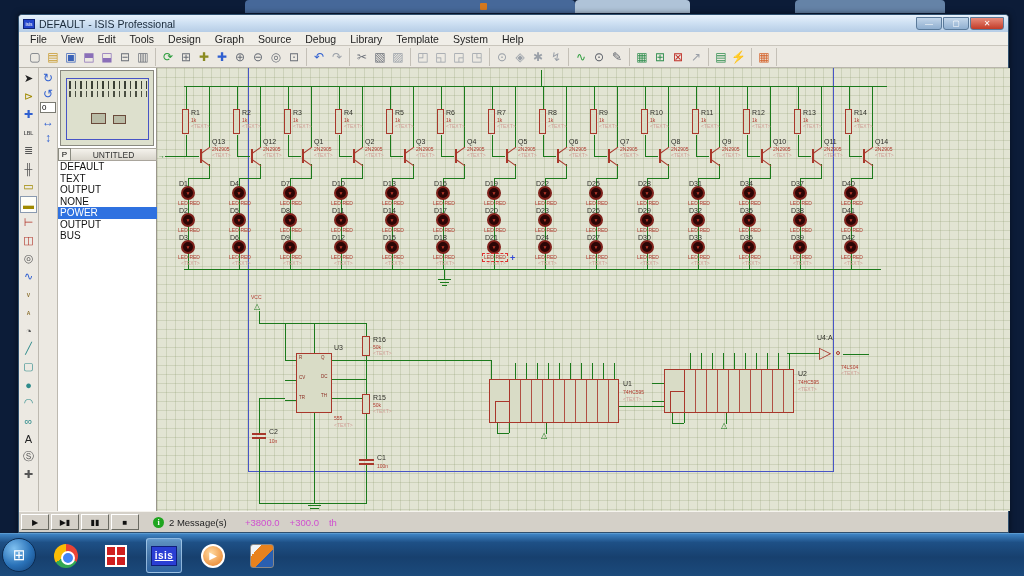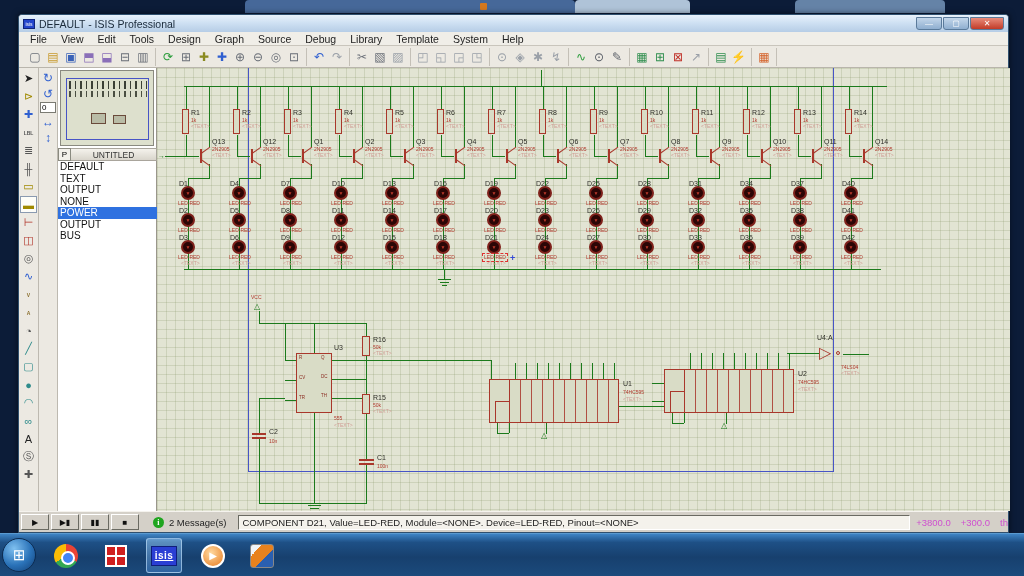--- a/index.html
+++ b/index.html
@@ -855,21 +855,20 @@
 
     <div id="simbar">
       <div id="simbtns" style="display:flex;">
           <div class="simbtn">▶</div>
           <div class="simbtn">▶▮</div>
           <div class="simbtn">▮▮</div>
           <div class="simbtn">■</div>
         </div>
       <div id="info-icon">i</div>
       <div id="msg-count">2 Message(s)</div>
-      <div id="status-box">COMPONENT D21, Value=LED-RED, Module=&lt;NONE&gt;. Device=LED-RED, Pinout=&lt;NONE&gt;</div>
       <div id="coords">
         <span>+3800.0</span>
         <span>+300.0</span>
         <span>th</span>
       </div>
     </div>
   </div>
 
   <div id="taskbar">
       <div class="tb-item" style="left: 48px;">

